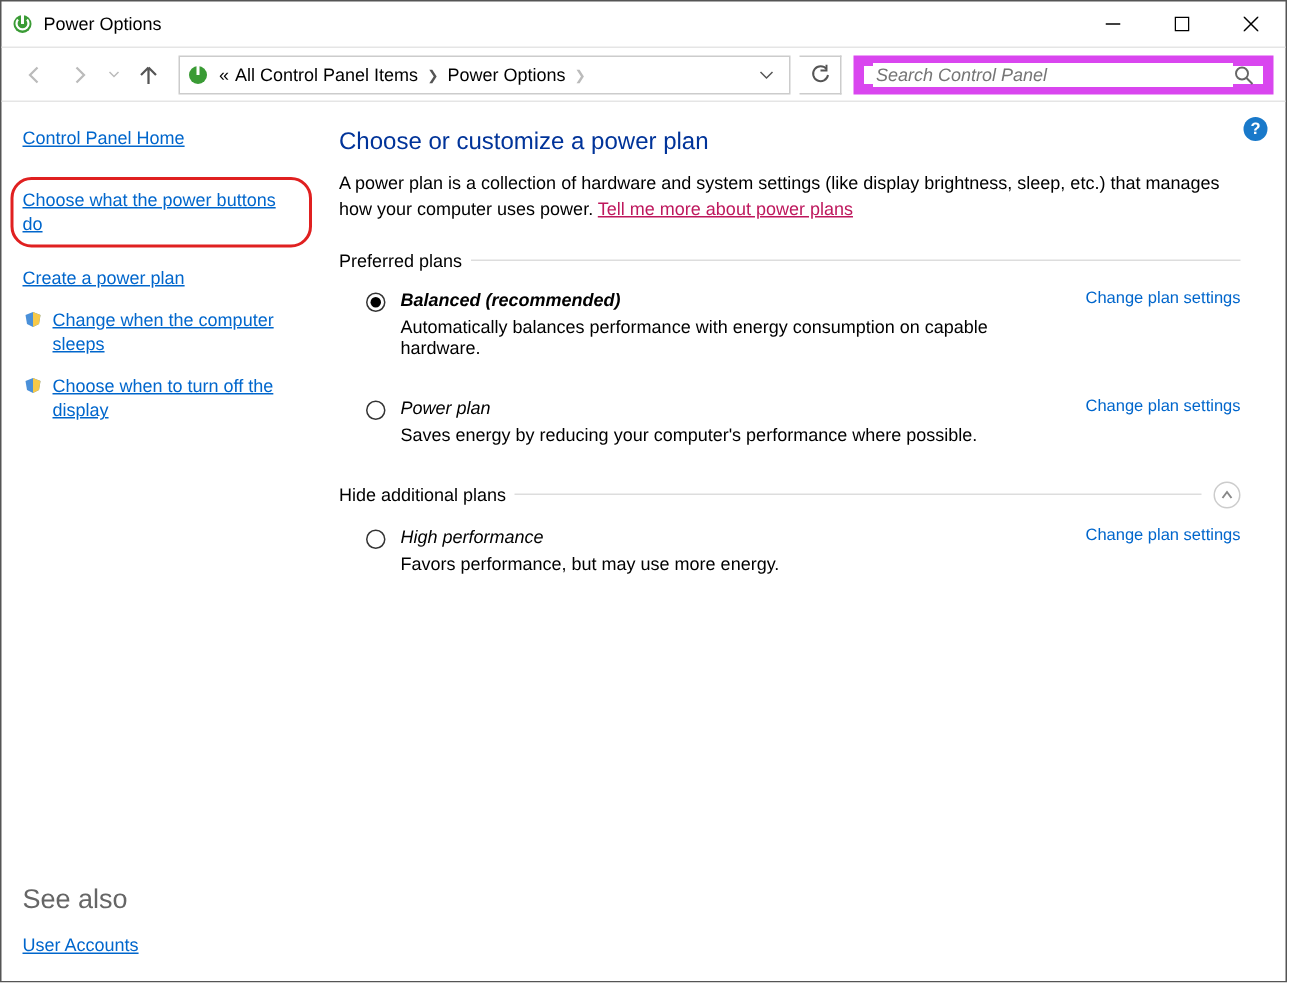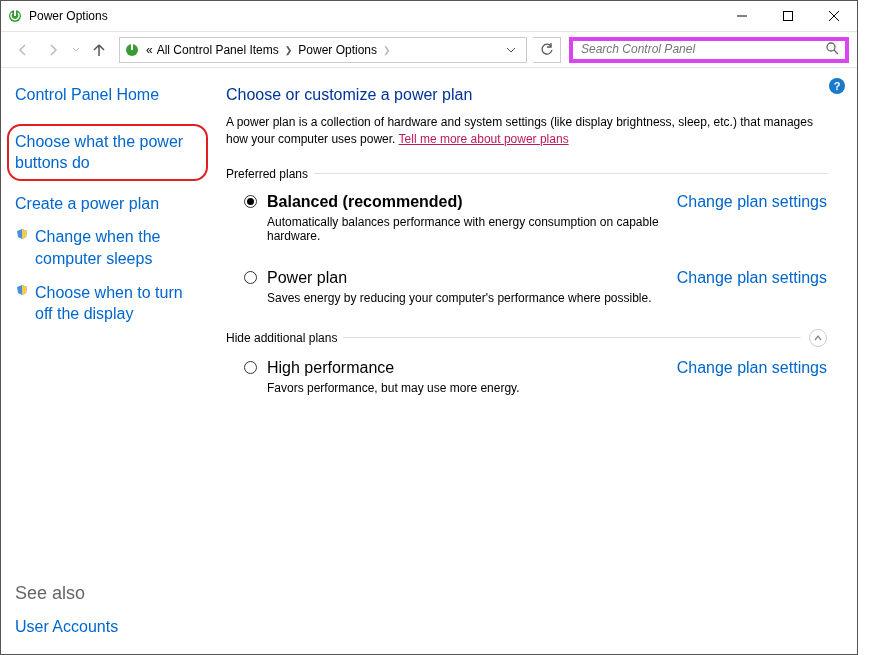--- a/index.html
+++ b/index.html
@@ -72,23 +72,23 @@
   .addr-drop { margin-left:auto; padding:0 6px; color:#555; }
   .refresh-btn {
     width: 28px; height: 26px;
     border: 1px solid #ccc;
     border-left: none;
     display:flex; align-items:center; justify-content:center;
   }
   .searchbar {
     width: 280px;
     height: 26px;
-    border: 4px solid #d946ef;
-    display: flex;
-    align-items: flex-start;
+    border: 7px solid #d946ef;
+    display: flex;
+    align-items: center;
     padding: 0 6px;
     margin-left: 6px;
   }
   .searchbar input {
     border: none; outline: none; flex:1; font-size:12px; font-style: italic; color:#666;
   }
   .search-icon { color:#555; }
   
   .body {
     flex: 1;
@@ -108,27 +108,28 @@
     display:flex; align-items:center; justify-content:center;
   }
   .sidebar {
     width: 215px;
     padding: 16px 14px 12px 14px;
     display: flex;
     flex-direction: column;
   }
   .side-link {
     color: #0066cc;
-    font-size: 16px;
+    font-size: 12px;
     margin-bottom: 12px;
     display: flex;
     align-items: flex-start;
     gap: 6px;
     line-height: 1.35;
     cursor: pointer;
+    text-decoration: underline;
   }
   .side-link.first { margin-bottom: 18px; }
   .side-link.highlight {
     border: 2px solid #e02020;
     border-radius: 14px;
     padding: 5px 6px;
     margin-left: -8px;
     margin-right: -6px;
   }
   .side-bullet {
@@ -178,25 +179,25 @@
   }
   .plan .radio {
     width:13px; height:13px; border:1px solid #333; border-radius:50%;
     margin-right: 10px; margin-top:2px; flex:0 0 13px;
     display:flex; align-items:center; justify-content:center;
   }
   .plan .radio.checked::after {
     content:""; width:7px; height:7px; background:#000; border-radius:50%;
   }
   .plan-body { flex:1; }
-  .plan-title { font-size:16px; }
+  .plan-title { font-size:12px;font-style:italic; }
   .plan-title.bold { font-weight:600; }
   .plan-desc { font-size:12px; color:#000; margin-top:4px; }
   .plan-link {
-    color:#0066cc; font-size:16px; white-space:nowrap; margin-left:16px;
+    color:#0066cc; font-size:11px; white-space:nowrap; margin-left:16px;
     cursor:pointer;
   }
   .plan-row { margin-bottom: 18px; }
   .hide-group { margin-top: 18px; }
   svg { display:block; }
 </style>
 </head>
 <body>
 
 <div class="window">

